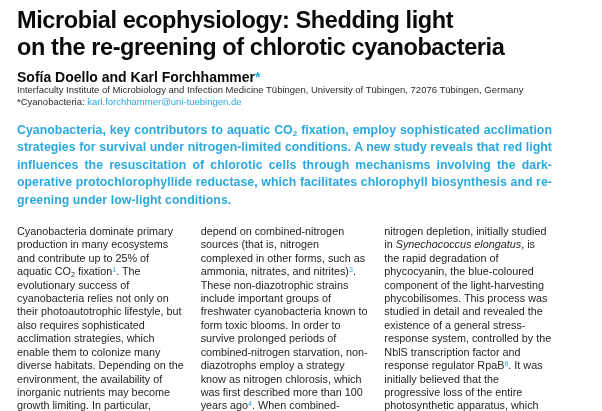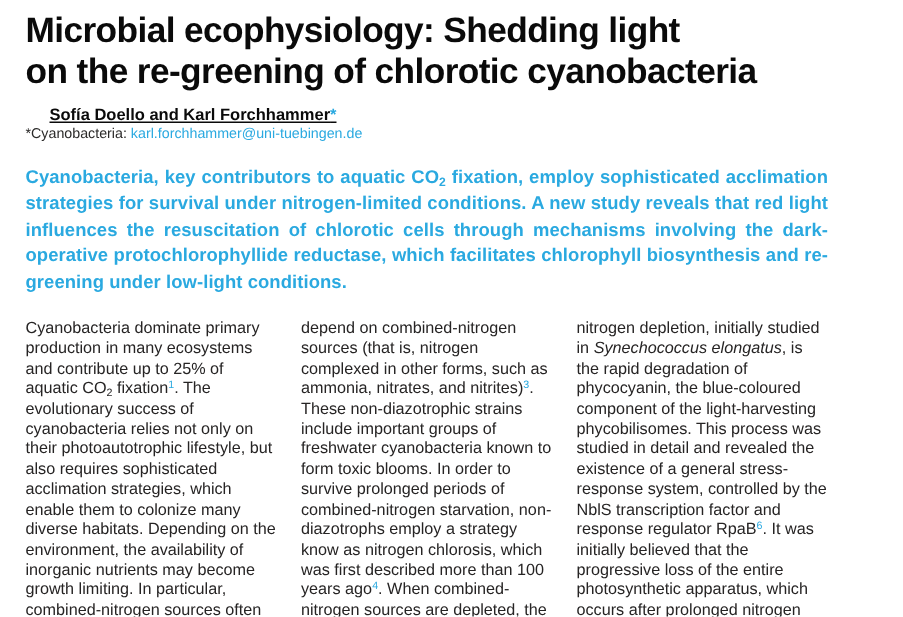--- a/index.html
+++ b/index.html
@@ -25,26 +25,25 @@
   .title {
     margin: 0;
     font-size: 23.5px;
     line-height: 26.5px;
     font-weight: bold;
     letter-spacing: -0.4px;
     color: #0a0a0a;
     white-space: pre-line;
   }
   .authors-line {
-    margin: 11px 0 0 16px;
-    font-size: 11px;
+    margin: 11px 0 0 0;
+    font-size: 14px;
     line-height: 13px;
     font-weight: bold;
     color: #0a0a0a;
-    text-decoration: underline;
   }
   .author-mark {
     color: var(--accent, #2aa9e0);
     font-weight: bold;
   }
   .meta-line {
     margin: 0;
     font-size: 9.5px;
     line-height: 12px;
     color: #2b2a29;
@@ -94,20 +93,21 @@
 </head>
 <body>
 
 <div class="page">
 
   <h1 class="title">Microbial ecophysiology: Shedding light
 on the re-greening of chlorotic cyanobacteria</h1>
 
   <p class="authors-line"><span>Sofía Doello and Karl Forchhammer</span><span class="author-mark">*</span></p>
 
+  <p class="meta-line">Interfaculty Institute of Microbiology and Infection Medicine Tübingen, University of Tübingen, 72076 Tübingen, Germany</p>
 
   <p class="meta-line"><span>*Cyanobacteria: </span><a class="link">karl.forchhammer@uni-tuebingen.de</a></p>
 
 
   <p class="abstract"><span>Cyanobacteria, key contributors to aquatic CO</span><span class="seg-sub">2</span><span> fixation, employ sophisticated acclimation strategies for survival under nitrogen-limited conditions. A new study reveals that red light influences the resuscitation of chlorotic cells through mechanisms involving the dark-operative protochlorophyllide reductase, which facilitates chlorophyll biosynthesis and re-greening under low-light conditions.</span></p>
 
   <div class="columns">
     <div class="col"><span>Cyanobacteria dominate primary production in many ecosystems and contribute up to 25% of aquatic CO</span><span class="seg-sub">2</span><span> fixation</span><span class="seg-ref">1</span><span>. The evolutionary success of cyanobacteria relies not only on their photoautotrophic lifestyle, but also requires sophisticated acclimation strategies, which enable them to colonize many diverse habitats. Depending on the environment, the availability of inorganic nutrients may become growth limiting. In particular, combined-nitrogen sources often limit primary production</span><span>. About half of all known cyanobacterial species can fix atmospheric nitrogen (referred to as diazotrophy), whereas the remainder</span></div>
     <div class="col"><span>depend on combined-nitrogen sources (that is, nitrogen complexed in other forms, such as ammonia, nitrates, and nitrites)</span><span class="seg-ref">3</span><span>. These non-diazotrophic strains include important groups of freshwater cyanobacteria known to form toxic blooms. In order to survive prolonged periods of combined-nitrogen starvation, non-diazotrophs employ a strategy know as nitrogen chlorosis, which was first described more than 100 years ago</span><span class="seg-ref">4</span><span>. When combined-nitrogen sources are depleted, the blue-green cyanobacterial cells bleach, turning pale yellow due to the degradation of their light-harvesting systems</span></div>
     <div class="col"><span>nitrogen depletion, initially studied in </span><span class="seg-i">Synechococcus elongatus</span><span>, is the rapid degradation of phycocyanin, the blue-coloured component of the light-harvesting phycobilisomes. This process was studied in detail and revealed the existence of a general stress-response system, controlled by the NblS transcription factor and response regulator RpaB</span><span class="seg-ref">6</span><span>. It was initially believed that the progressive loss of the entire photosynthetic apparatus, which occurs after prolonged nitrogen starvation, represented cell death. However, careful examination of chlorotic cultures of </span></div>

